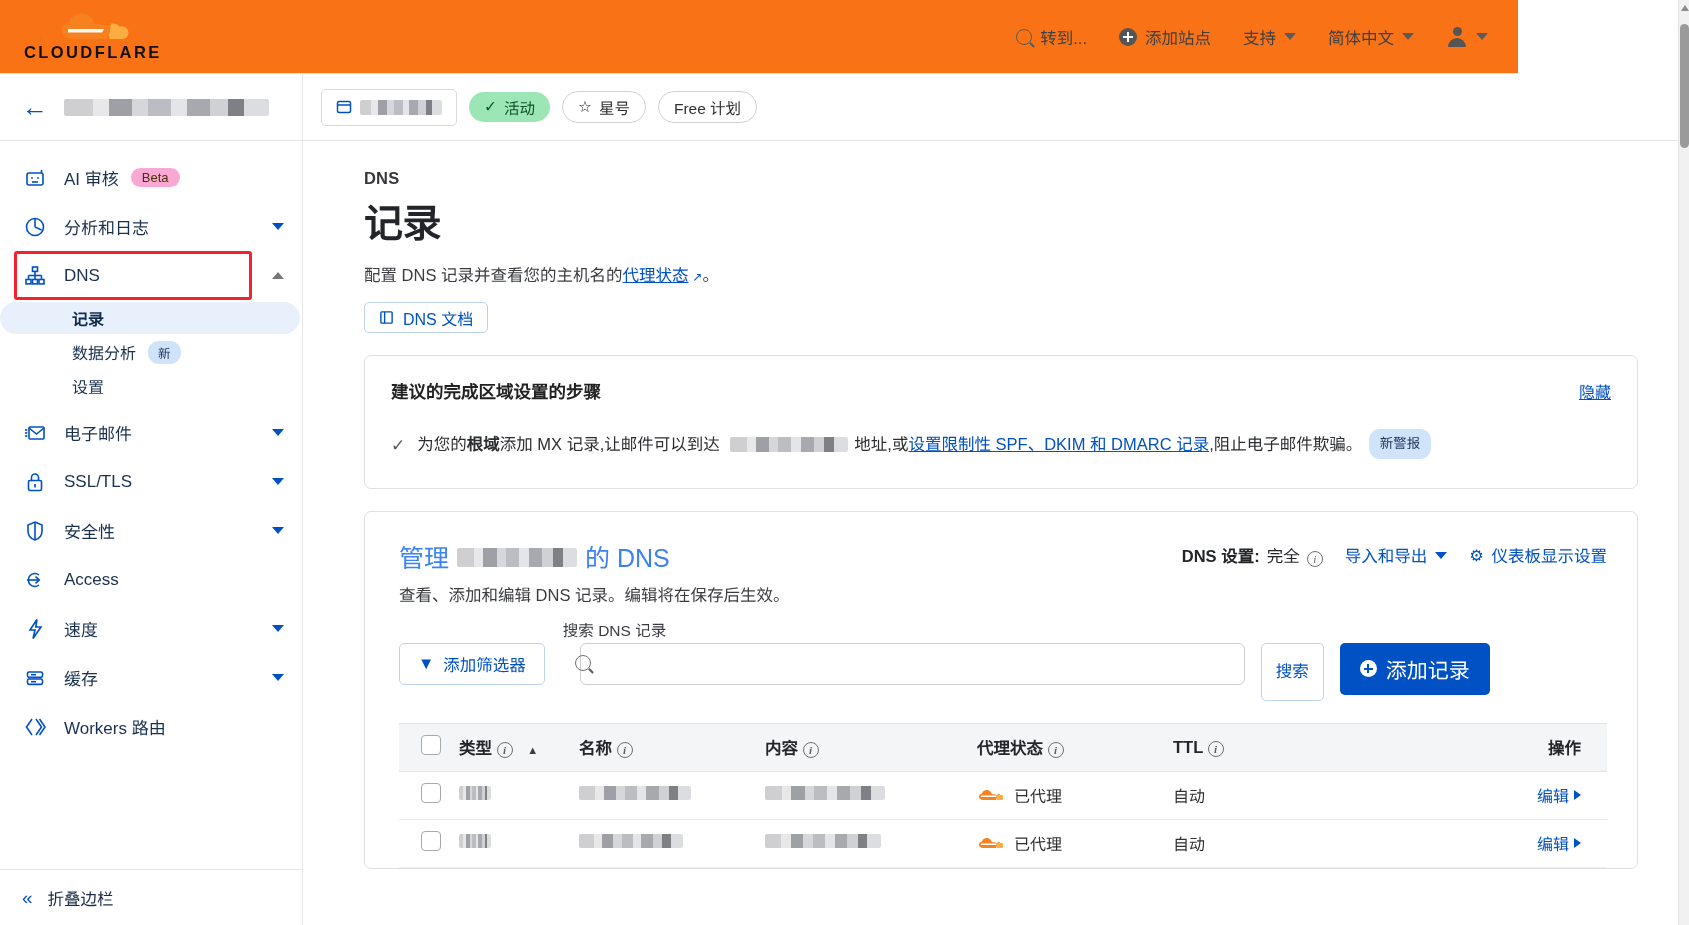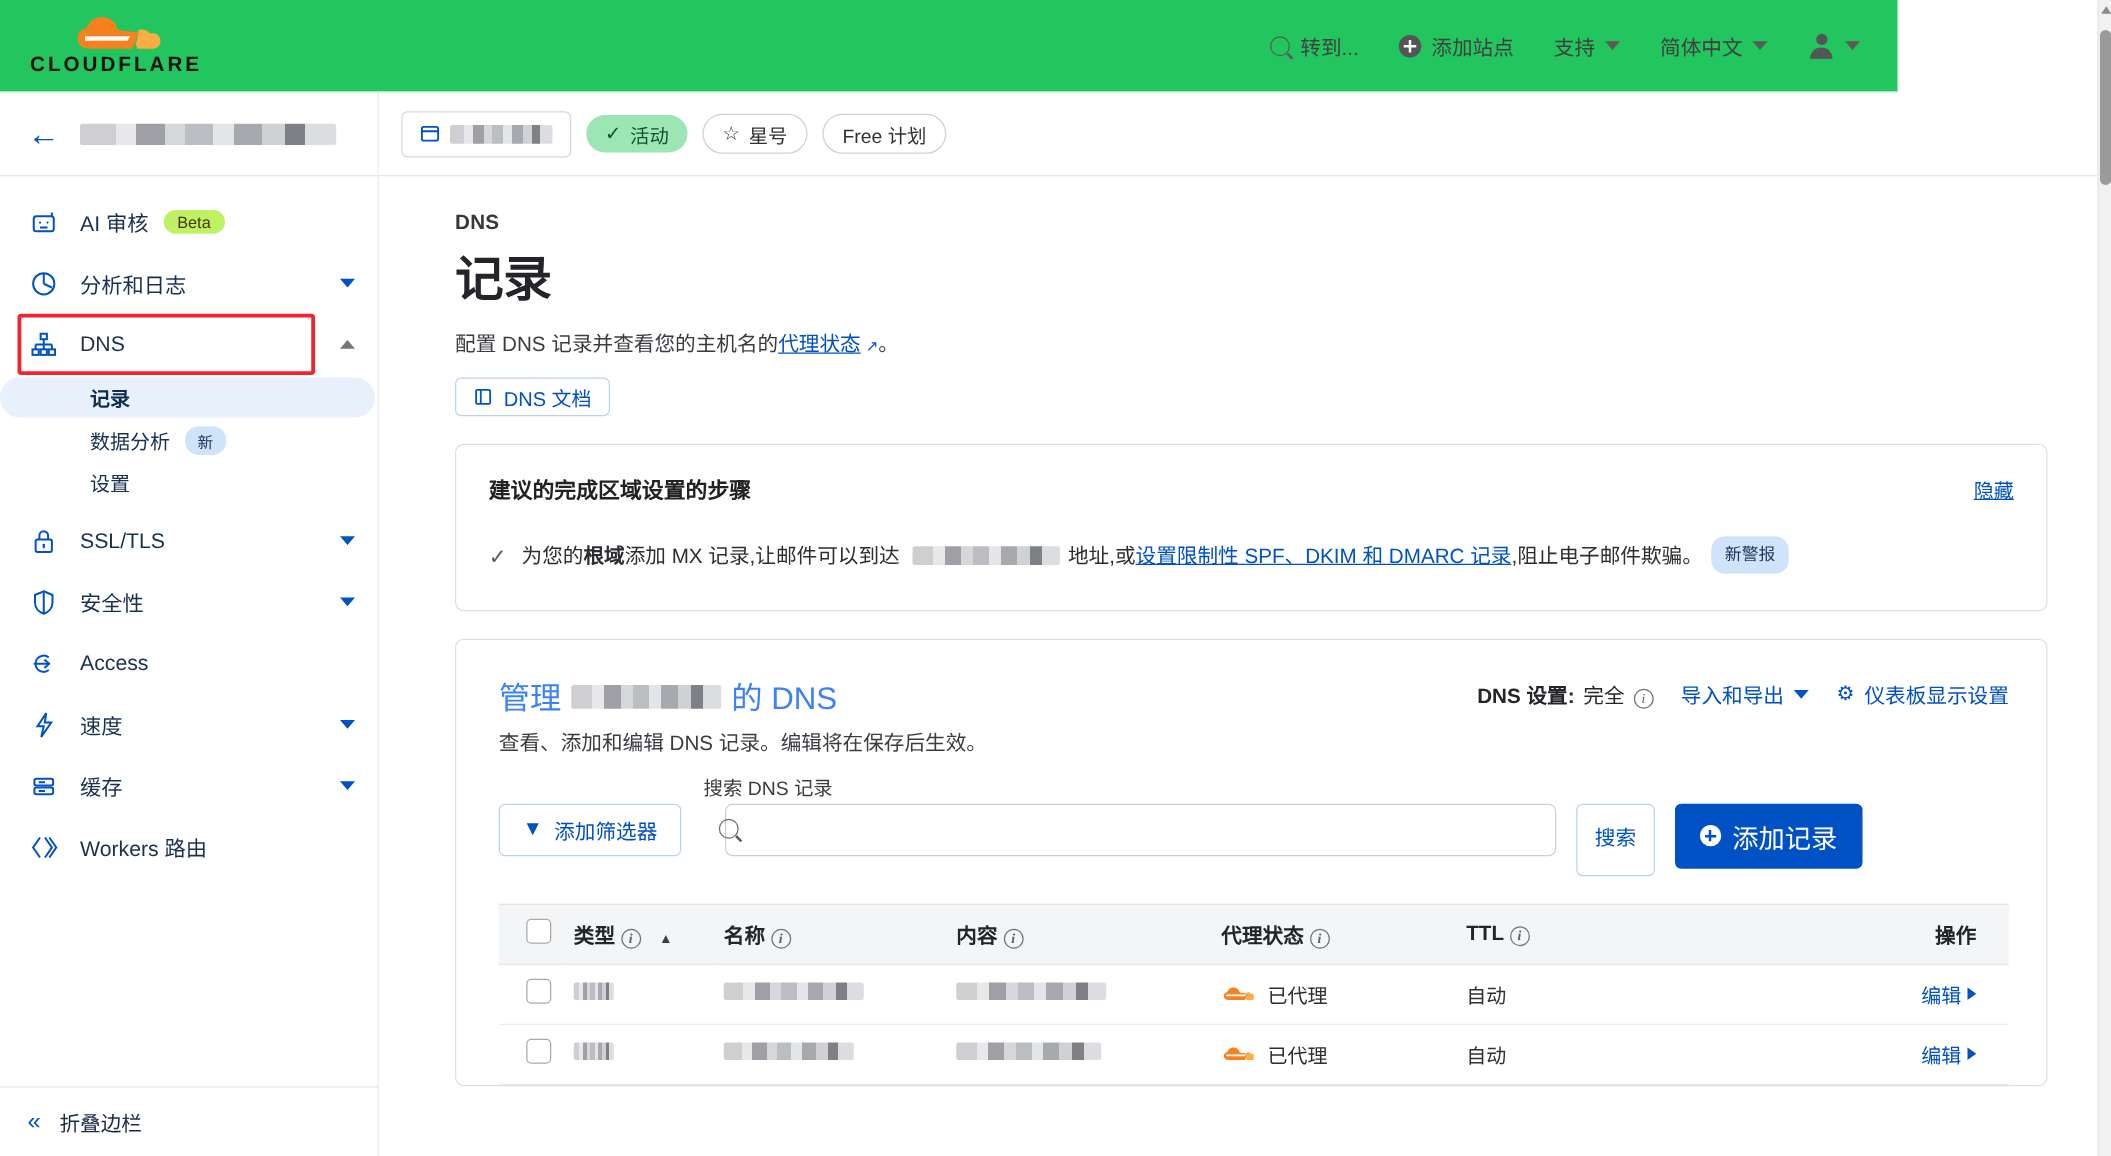--- a/index.html
+++ b/index.html
@@ -8,21 +8,21 @@
     font-family: "Liberation Sans", "DejaVu Sans", sans-serif;
     background: #ffffff;
     overflow: hidden;
     color: #313131;
   }
   .page { position: relative; width: 1689px; height: 925px; background:#fff; }
 
   
   .topbar {
     position: absolute; top: 0; left: 0; width: 1518px; height: 74px;
-    background: #22c55e; border-bottom: 1px solid #e6e6e6;
+    background: #f97316; border-bottom: 1px solid #e6e6e6;
     display: flex; align-items: center; padding: 0 0 0 24px;
   }
   .cf-logo { display:flex; flex-direction:column; align-items:center; justify-content:center; }
   .cf-cloud { width: 74px; height: 30px; position: relative; }
   .cf-wordmark { font-weight: 700; font-size: 16.5px; letter-spacing: 2.4px; color:#111; margin-top:1px; }
 
   .topbar-right { margin-left:auto; display:flex; align-items:center; gap:0; padding-right: 14px; }
   .tb-item {
     display:flex; align-items:center; gap:8px;
     font-size: 16.5px; color:#404041; padding: 8px 16px; cursor:pointer; white-space:nowrap;
@@ -68,21 +68,21 @@
   }
   .nav-ico { width:26px; height:26px; margin-right:16px; flex:0 0 26px; display:flex;align-items:center;justify-content:center; }
   .nav-ico svg { width:24px;height:24px; stroke:#0051c3; fill:none; stroke-width:1.6; }
   .nav-label { flex:0 0 auto; }
   .nav-caret {
     margin-left:auto; width:0;height:0;
     border-left:6px solid transparent;border-right:6px solid transparent;border-top:7px solid #0051c3;
   }
   .nav-caret.up { border-top:none; border-bottom:7px solid #777; }
   .badge-beta {
-    margin-left:12px; background:#bef264; color:#4a3209; font-size:13px;
+    margin-left:12px; background:#f9a8d4; color:#4a3209; font-size:13px;
     border-radius:11px; padding:2px 11px; font-weight:400;
   }
   .badge-new {
     margin-left:12px; background:#cfe3fb; color:#20365c; font-size:12.5px;
     border-radius:11px; padding:2px 10px;
   }
   .dns-highlight {
     position:absolute; left:14px; top:0; width:238px; height:49px;
     border:3px solid #f5222d; border-radius:3px; pointer-events:none;
   }
@@ -327,20 +327,33 @@
         </div>
         <div class="sub-item">
           <span>数据分析</span>
           <span class="badge-new">新</span>
         </div>
         <div class="sub-item">
           <span>设置</span>
         </div>
       </div>
 
+      <div class="nav-item">
+        <span class="nav-ico">
+          <svg viewBox="0 0 24 24">
+              <rect x="6" y="6" width="15" height="12" rx="1"></rect>
+              <path d="M6 7 L13.5 13 L21 7"></path>
+              <line x1="2" y1="9" x2="4.3" y2="9"></line>
+              <line x1="2" y1="12" x2="4.3" y2="12"></line>
+              <line x1="2" y1="15" x2="4.3" y2="15"></line>
+            </svg>
+        </span>
+        <span class="nav-label">电子邮件</span>
+        <span class="nav-caret"></span>
+      </div>
 
       <div class="nav-item">
         <span class="nav-ico">
           <svg viewBox="0 0 24 24">
               <rect x="5.5" y="10.5" width="13" height="10" rx="1.5"></rect>
               <path d="M8.5 10.5 V7.5 a3.5 3.5 0 0 1 7 0 V10.5"></path>
               <circle cx="12" cy="15" r="1.1" fill="#0051c3" stroke="none"></circle>
               <line x1="12" y1="15.8" x2="12" y2="17.5"></line>
             </svg>
         </span>

